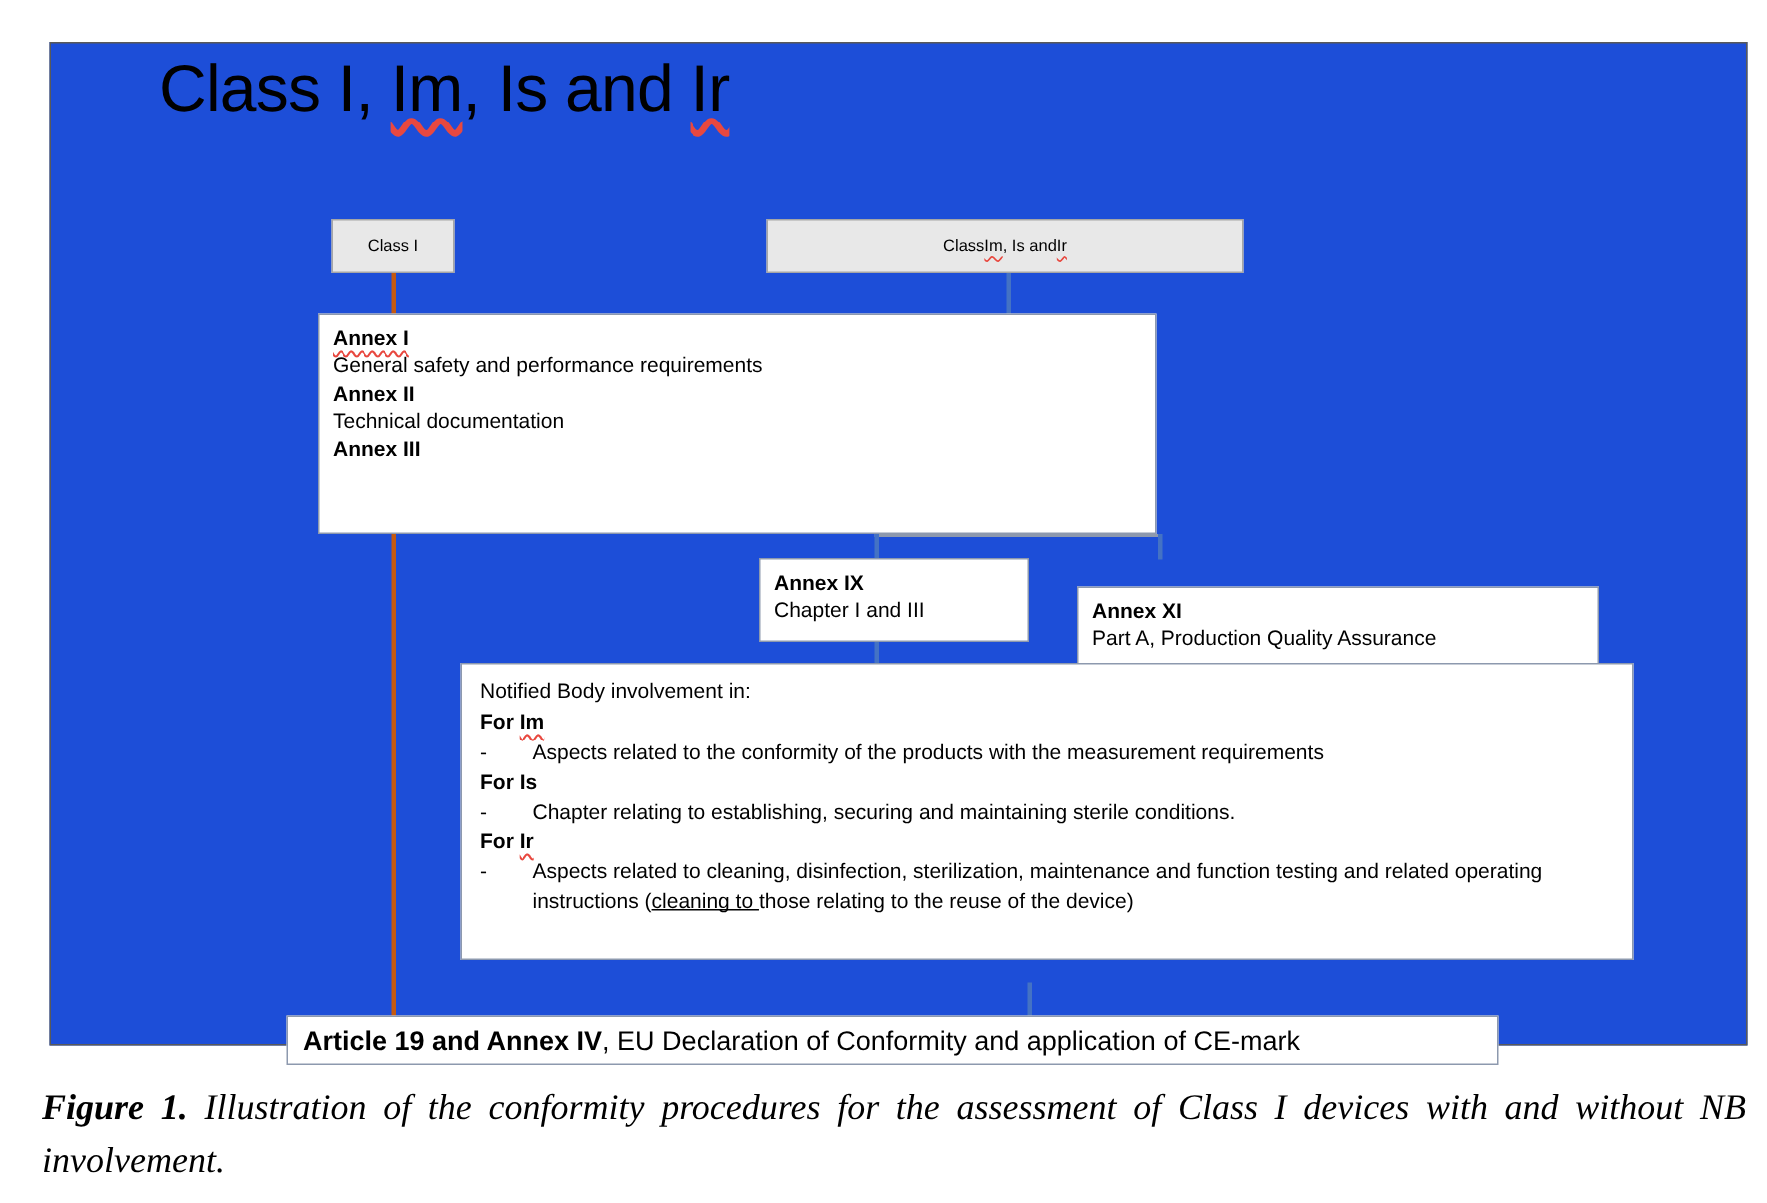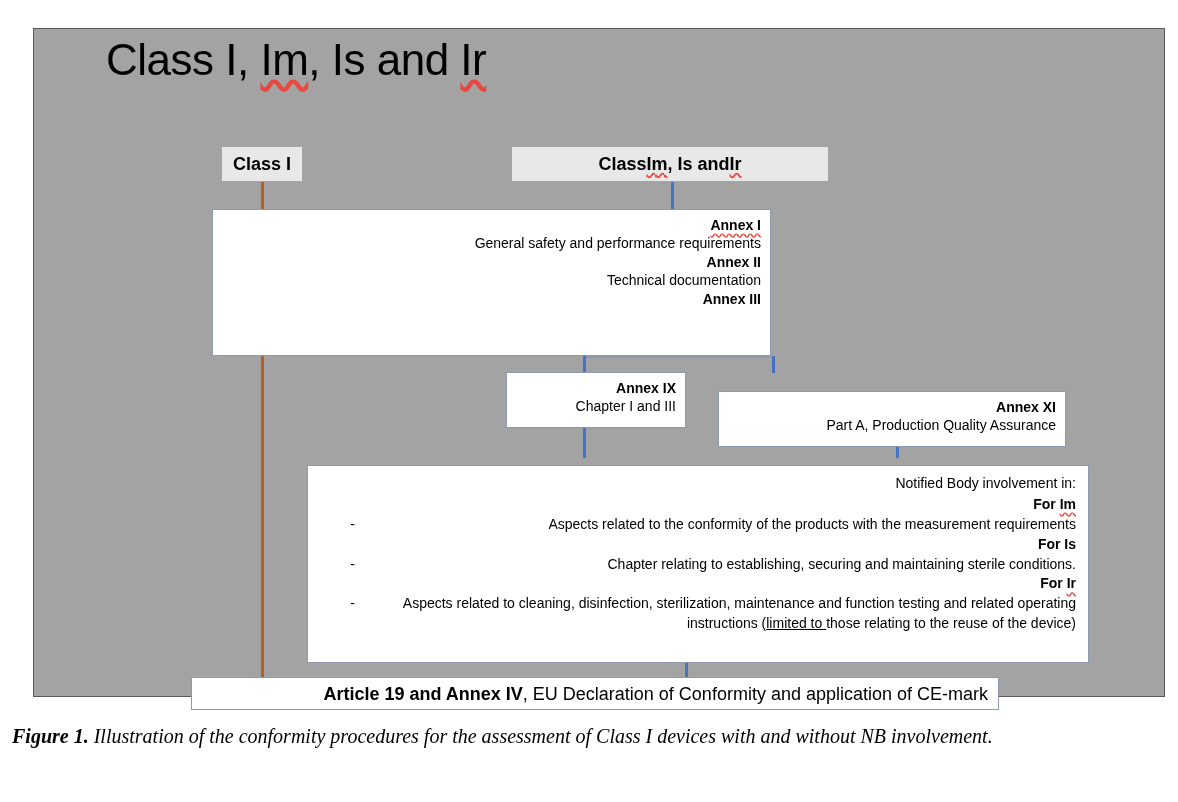--- a/index.html
+++ b/index.html
@@ -18,22 +18,21 @@
 
   
   .figure-frame {
     position: absolute;
     left: 33px;
     top: 28px;
     width: 1132px;
     height: 669px;
     border: 1.5px solid #595959;
     box-sizing: border-box;
-    background: #a3a3a3;
-    text-align: right;
+    background: #1d4ed8;
   }
 
   
   .diagram-title {
     position: absolute;
     left: 72px;
     top: 8px;
     font-size: 44px;
     line-height: 1.05;
     font-weight: 400;
@@ -64,22 +63,21 @@
   .box-inner {
     padding: 6px 9px;
     font-size: 14px;
     line-height: 1.32;
   }
   .center {
     display: flex;
     align-items: center;
     justify-content: center;
     height: 100%;
-    font-size: 18px;
-    font-weight: bold;
+    font-size: 11px;
   }
   .bold { font-weight: bold; }
   .uline {
     text-decoration: underline;
     text-decoration-skip-ink: none;
   }
 
   
   .conn {
     position: absolute;
@@ -89,21 +87,21 @@
   .blue  { background: #4472c4; }
   .orange{ background: #c55a11; }
   .gray-l{ background: #8d99ae; }
 
   
   #class-i-box        { left: 187px; top: 117px; width: 82px;  height: 36px; }
   #class-imisir-box   { left: 477px; top: 117px; width: 318px; height: 36px; }
   #annex-main-box     { left: 178px; top: 180px; width: 559px; height: 147px; }
   #annex-ix-box       { left: 472px; top: 343px; width: 180px; height: 56px; }
   #annex-xi-box       { left: 684px; top: 362px; width: 348px; height: 56px; }
-  #nb-box             { left: 273px; top: 436px; width: 782px; height: 198px; }
+  #nb-box             { left: 273px; top: 413px; width: 782px; height: 198px; }
   #article19-box      { left: 157px; top: 648px; width: 808px; height: 33px; }
 
   
   .annex-line { white-space: nowrap; }
 
   
   .nb-head { margin-bottom: 1px; }
   .nb-group-label { font-weight: bold; }
   .nb-item {
     display: flex;
@@ -118,26 +116,26 @@
   
   #article19-box .box-inner {
     padding: 5px 10px;
     font-size: 18px;
     white-space: nowrap;
   }
 
   
   .caption {
     position: absolute;
-    left: 12px;
+    left: 28px;
     top: 722px;
     width: 1136px;
     font-family: "Liberation Serif", serif;
     font-style: italic;
-    font-size: 20px;
+    font-size: 24px;
     line-height: 1.45;
     text-align: justify;
   }
   .caption .fig-label {
     font-weight: bold;
     font-style: italic;
   }
 </style>
 </head>
 <body>
@@ -206,21 +204,21 @@
 
       <div class="nb-group-label">For Is</div>
       <div class="nb-item">
         <span class="nb-dash">-</span>
         <span class="nb-text">Chapter relating to establishing, securing and maintaining sterile conditions.</span>
       </div>
 
       <div class="nb-group-label">For <span class="sq">Ir</span></div>
       <div class="nb-item">
         <span class="nb-dash">-</span>
-        <span class="nb-text"><span>Aspects related to cleaning, disinfection, sterilization, maintenance and function testing and related operating instructions (</span><span class="uline">limited to </span><span>those relating to the reuse of the device)</span></span>
+        <span class="nb-text"><span>Aspects related to cleaning, disinfection, sterilization, maintenance and function testing and related operating instructions (</span><span class="uline">cleaning to </span><span>those relating to the reuse of the device)</span></span>
       </div>
     </div>
   </div>
 
   <div class="box" id="article19-box">
     <div class="box-inner"><span class="bold">Article 19 and Annex IV</span><span>, EU Declaration of Conformity and application of CE-mark</span></div>
   </div>
 
 </div>
 

